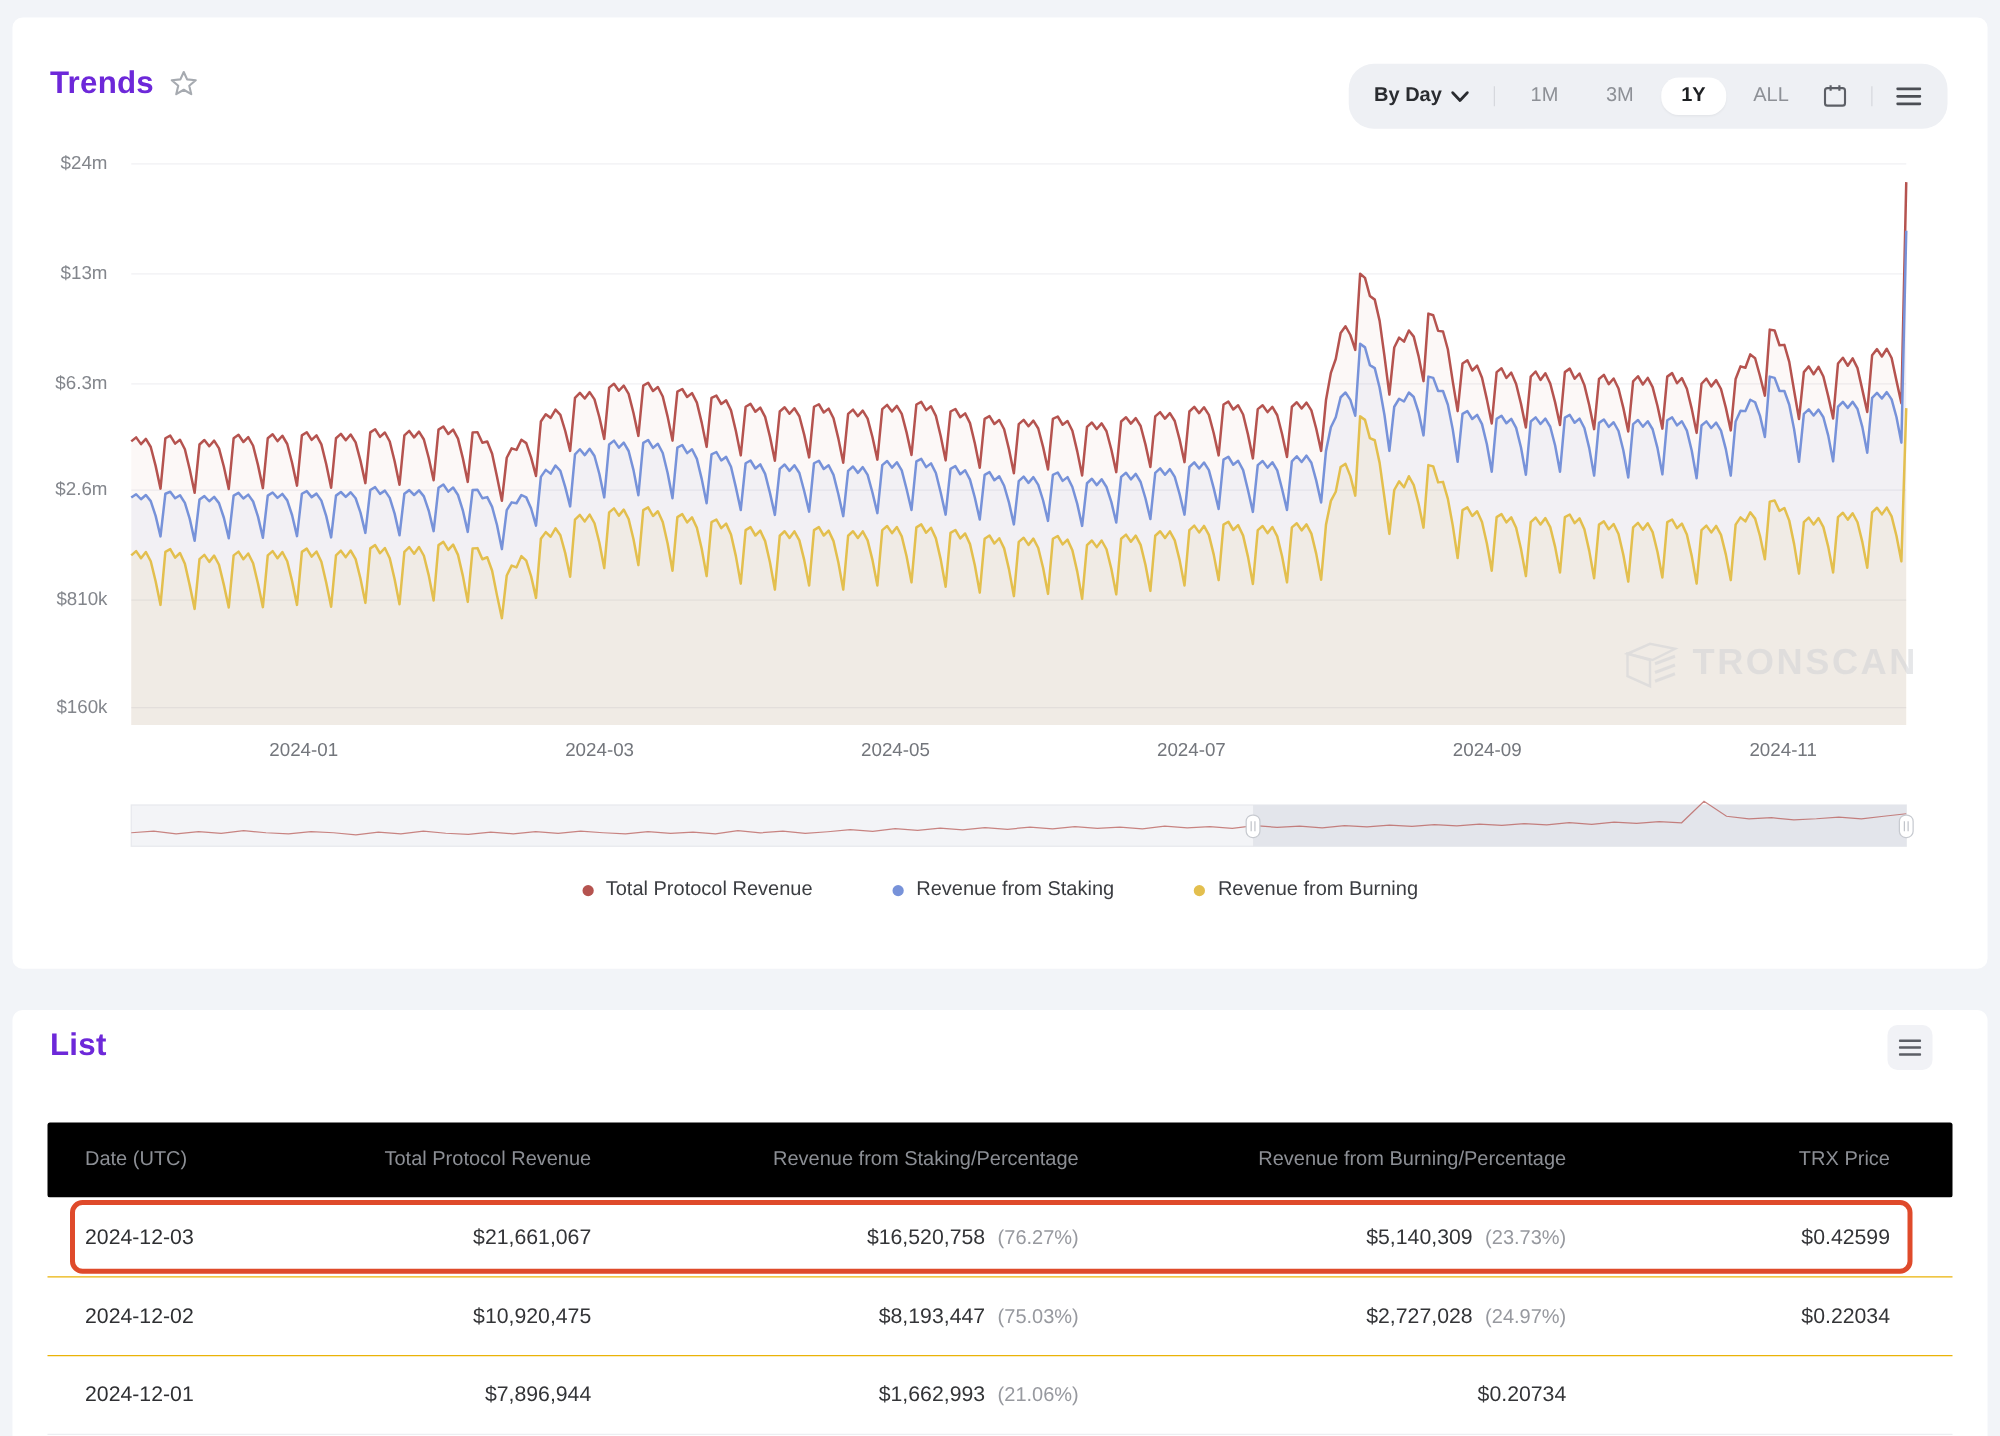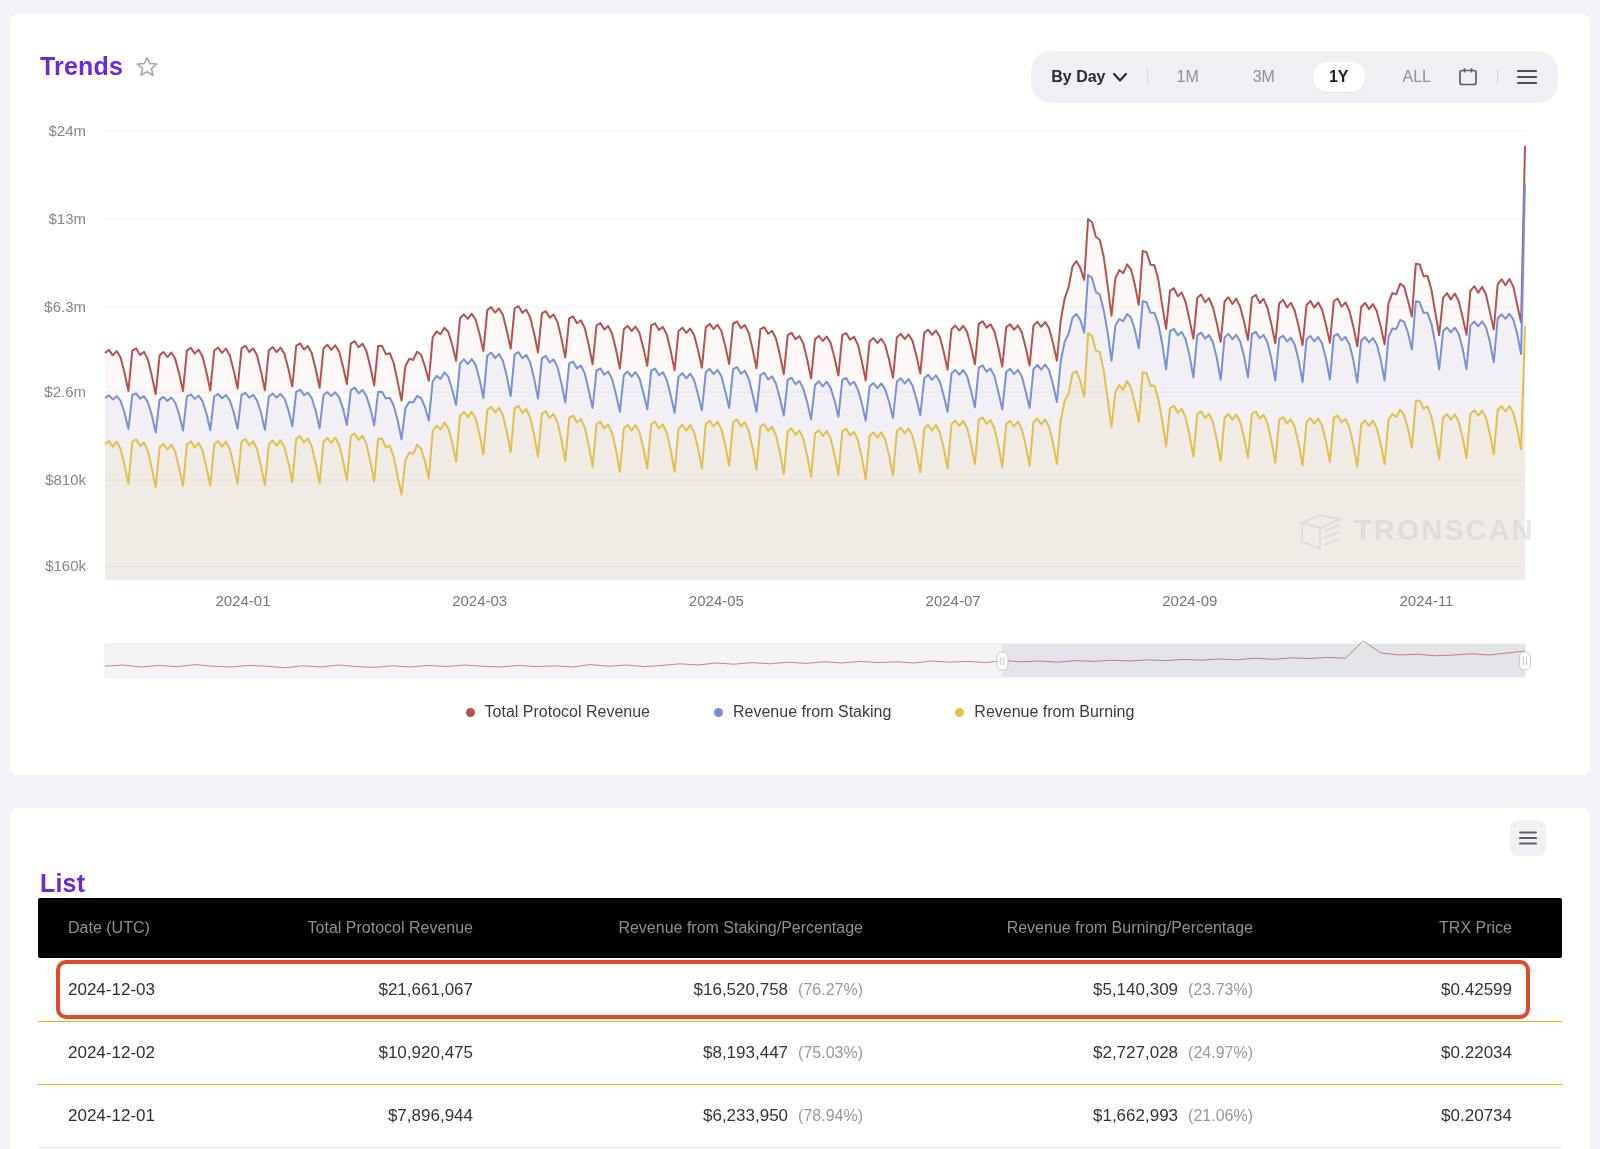--- a/index.html
+++ b/index.html
@@ -28,21 +28,21 @@
   .legend { position:absolute; left:0; right:0; top:689px; display:flex; justify-content:center; gap:64px; }
   .leg-item { display:flex; align-items:center; gap:10px; cursor:pointer; }
   .leg-dot { width:9px; height:9px; border-radius:50%; }
   .leg-label { font-size:16px; color:#3b3d41; }
 
   
   .watermark { position:absolute; left:1288px; top:495px; display:flex; align-items:center; gap:10px; opacity:.5; pointer-events:none; }
   .wm-text { font-size:29px; font-weight:700; color:#cfd1d5; letter-spacing:2px; }
 
   
-  .list-head { position:absolute; left:30px; top:14px;margin-top:47px; }
+  .list-head { position:absolute; left:30px; top:14px; }
   .list-menu-btn { position:absolute; right:44px; top:12px; width:36px; height:36px; background:#f1f2f6; border-radius:8px; display:flex; align-items:center; justify-content:center; cursor:pointer; }
   .tbl { position:absolute; left:28px; right:28px; top:90px; }
   .trow { display:grid; grid-template-columns:190px 215px 390px 390px 1fr; align-items:center; padding:0 50px 0 30px; }
   .thead { background:#000000; height:60px; border-radius:2px; }
   .thead .cell { font-size:16px; color:#8c8f95; }
   .tbody-row { height:63px; position:relative; background:#fff; font-size:17px; color:#2e2f32; cursor:pointer; }
   .tbody-row + .tbody-row { border-top:1px solid #eab308; }
   .cell { text-align:right; white-space:nowrap; }
   .cell.first { text-align:left; }
   .val { color:#333437; }
@@ -87,21 +87,21 @@
   </div>
 
   <div class="toolbar">
     <div class="tb-byday">
       <span>By Day</span>
       <svg width="14" height="9" viewBox="0 0 14 9">
         <path d="M1 1 L7 7.4 L13 1" fill="none" stroke="#2a2c30" stroke-width="2.2" stroke-linecap="round" stroke-linejoin="round"></path>
       </svg>
     </div>
     <div class="tb-sep"></div>
-    <div id="range-buttons" style="display:flex;align-items:center;gap:22px;">
+    <div id="range-buttons" style="display:flex;align-items:center;gap:6px;">
         <div class="tb-range">1M</div>
         <div class="tb-range">3M</div>
         <div class="tb-range active">1Y</div>
         <div class="tb-range">ALL</div>
       </div>
     <div class="tb-icon">
       <svg width="22" height="22" viewBox="0 0 22 22">
         <rect x="3" y="4.5" width="16" height="14" rx="2" fill="none" stroke="#5c5f66" stroke-width="1.7"></rect>
         <line x1="7.5" y1="2.2" x2="7.5" y2="6.5" stroke="#5c5f66" stroke-width="1.7"></line>
         <line x1="14.5" y1="2.2" x2="14.5" y2="6.5" stroke="#5c5f66" stroke-width="1.7"></line>
@@ -189,20 +189,19 @@
         <div class="trow tbody-row">
           <div class="cell first">2024-12-02</div>
           <div class="cell"><span class="val">$10,920,475</span></div>
           <div class="cell"><span class="val">$8,193,447</span><span class="pct">(75.03%)</span></div>
           <div class="cell"><span class="val">$2,727,028</span><span class="pct">(24.97%)</span></div>
           <div class="cell"><span class="val">$0.22034</span></div>
         </div>
         <div class="trow tbody-row">
           <div class="cell first">2024-12-01</div>
           <div class="cell"><span class="val">$7,896,944</span></div>
-          <div class="cell"><span class="val">$6,233,950</span><span class="pct">(78.94%)</span></div>
           <div class="cell"><span class="val">$1,662,993</span><span class="pct">(21.06%)</span></div>
           <div class="cell"><span class="val">$0.20734</span></div>
         </div>
       </div>
   </div>
   <div class="bottom-sep"></div>
 </div>
 
 </body></html>

